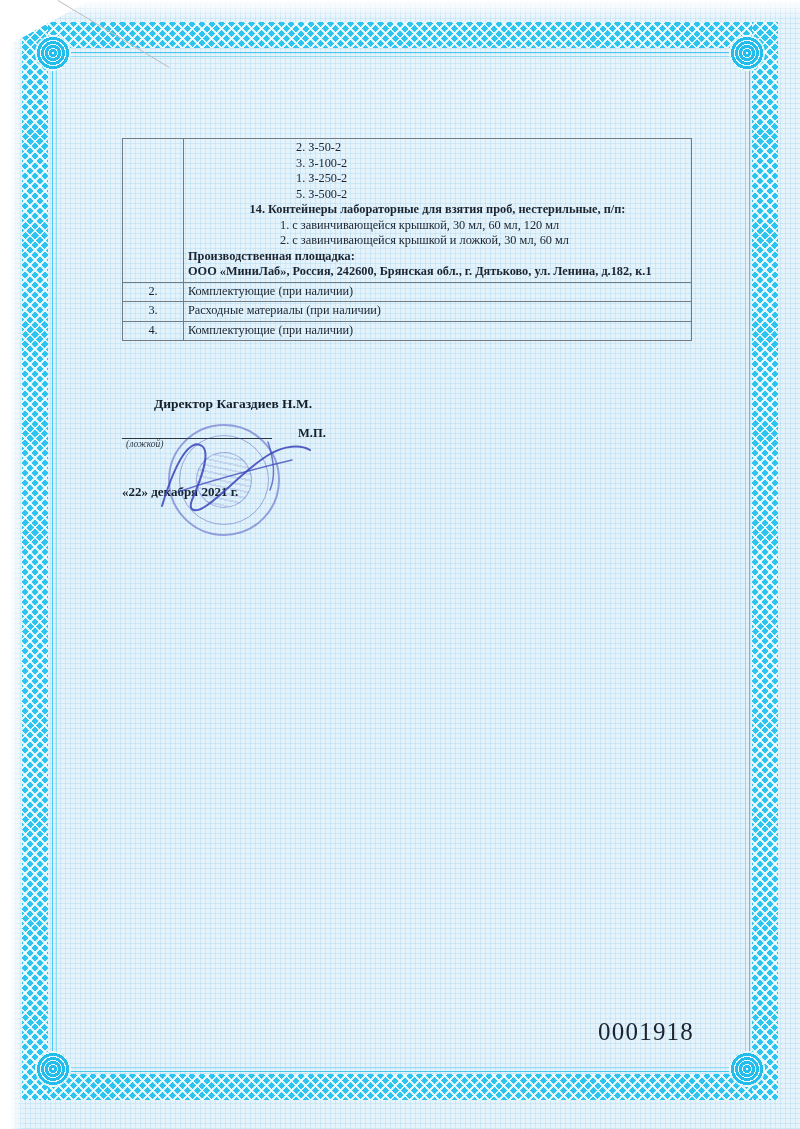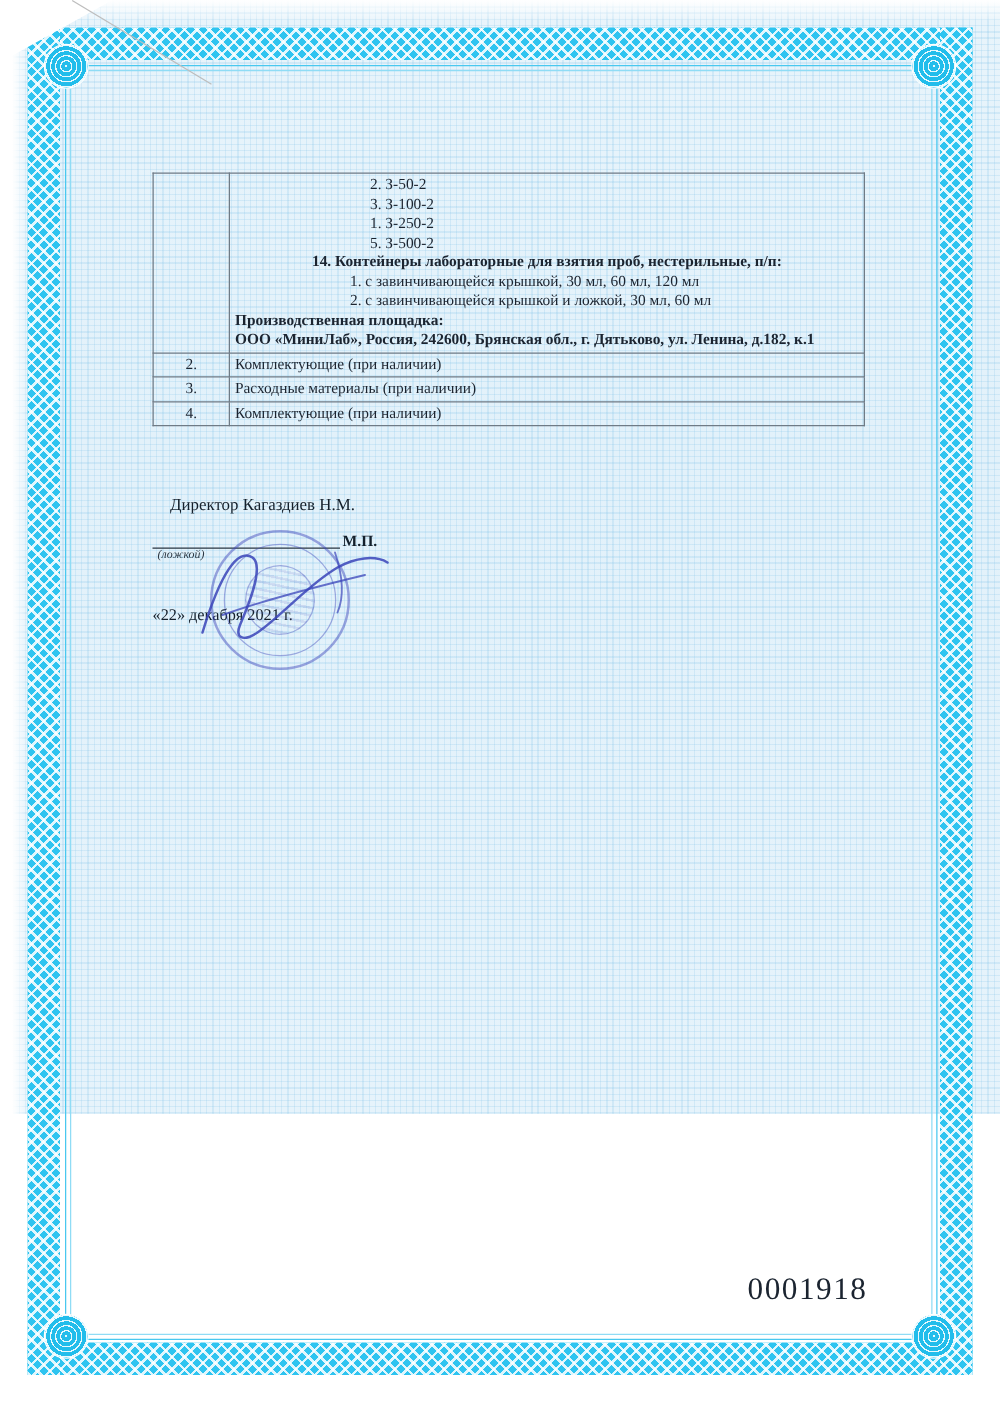--- a/index.html
+++ b/index.html
@@ -12,21 +12,21 @@
     height: 1129px;
     position: relative;
     overflow: hidden;
     font-family: "Liberation Serif", serif;
   }
 
   
   .page {
     position: absolute;
     left: 0; top: 0;
-    width: 800px; height: 891px;
+    width: 800px; height: 1129px;
     background:
       repeating-linear-gradient(0deg, rgba(120,190,230,0.20) 0px, rgba(120,190,230,0.20) 1px, rgba(255,255,255,0) 1px, rgba(255,255,255,0) 5px),
       repeating-linear-gradient(90deg, rgba(120,190,230,0.20) 0px, rgba(120,190,230,0.20) 1px, rgba(255,255,255,0) 1px, rgba(255,255,255,0) 5px),
       linear-gradient(180deg, #e8f4fb 0%, #e2f1fa 40%, #e6f3fb 100%);
   }
   
   .scan-edge-left {
     position: absolute;
     left: 0; top: 0; width: 22px; height: 1129px;
     background: linear-gradient(90deg, #ffffff 0%, #ffffff 45%, rgba(255,255,255,0.1) 100%);
@@ -133,23 +133,24 @@
 
   
   .sign-block {
     position: absolute;
     left: 122px;
     top: 396px;
     width: 570px;
   }
   .director-name {
     font-size: 13.5px;
-    font-weight: normal;
+    font-weight: bold;
     color: #14202c;
-    margin: 0 0 1px 14px;
+    margin: 0 0 1px 0;
+    padding-left: 32px;
   }
   .caption-small {
     font-size: 9.5px;
     font-style: italic;
     color: #2a3642;
     margin: 0;
     letter-spacing: -0.1px;
   }
   .sign-line-wrap {
     position: relative;
@@ -165,29 +166,29 @@
   }
   .sign-sub {
     position: absolute;
     left: 4px; top: 1px;
     font-size: 9.5px;
     font-style: italic;
     color: #2a3642;
   }
   .mp-label {
     position: absolute;
-    left: 152px; top: -12px;
+    left: 176px; top: -12px;
     font-size: 12.5px;
     font-weight: bold;
     color: #14202c;
   }
   .date-line {
     margin-top: 20px;
     font-size: 13px;
-    font-weight: normal;
+    font-weight: bold;
     color: #14202c;
   }
 
   
   .stamp {
     position: absolute;
     left: 168px;
     top: 424px;
     width: 108px;
     height: 108px;

